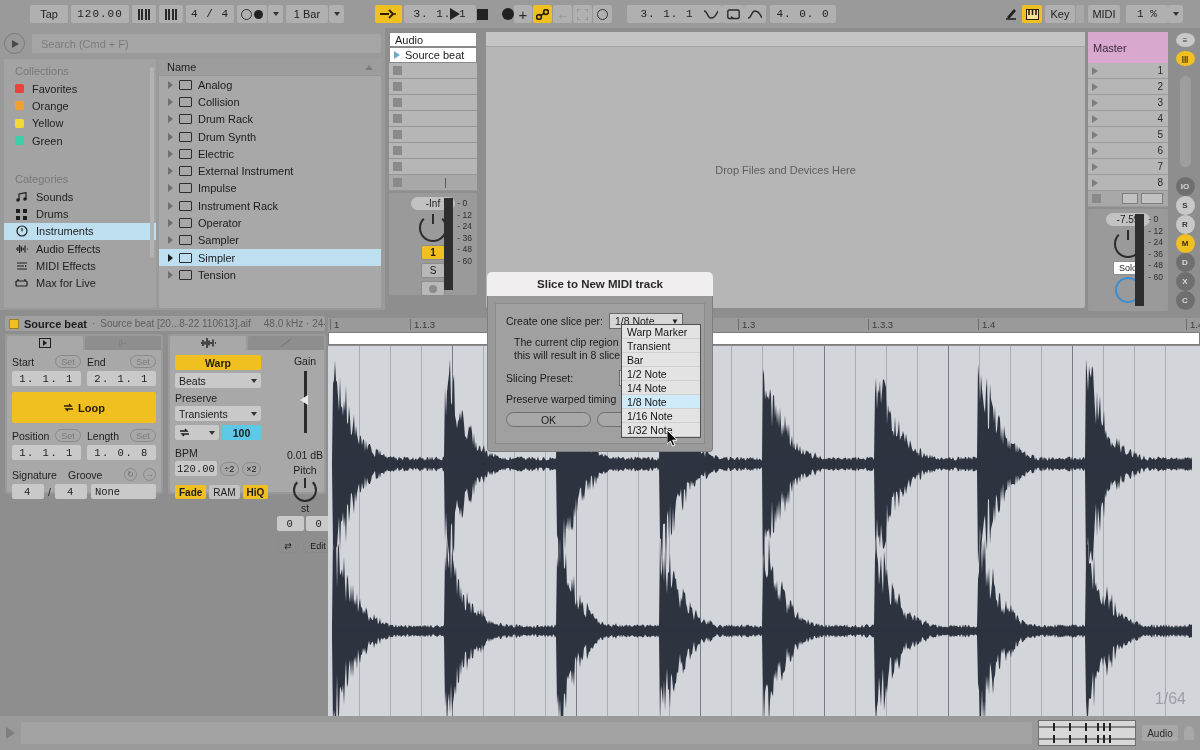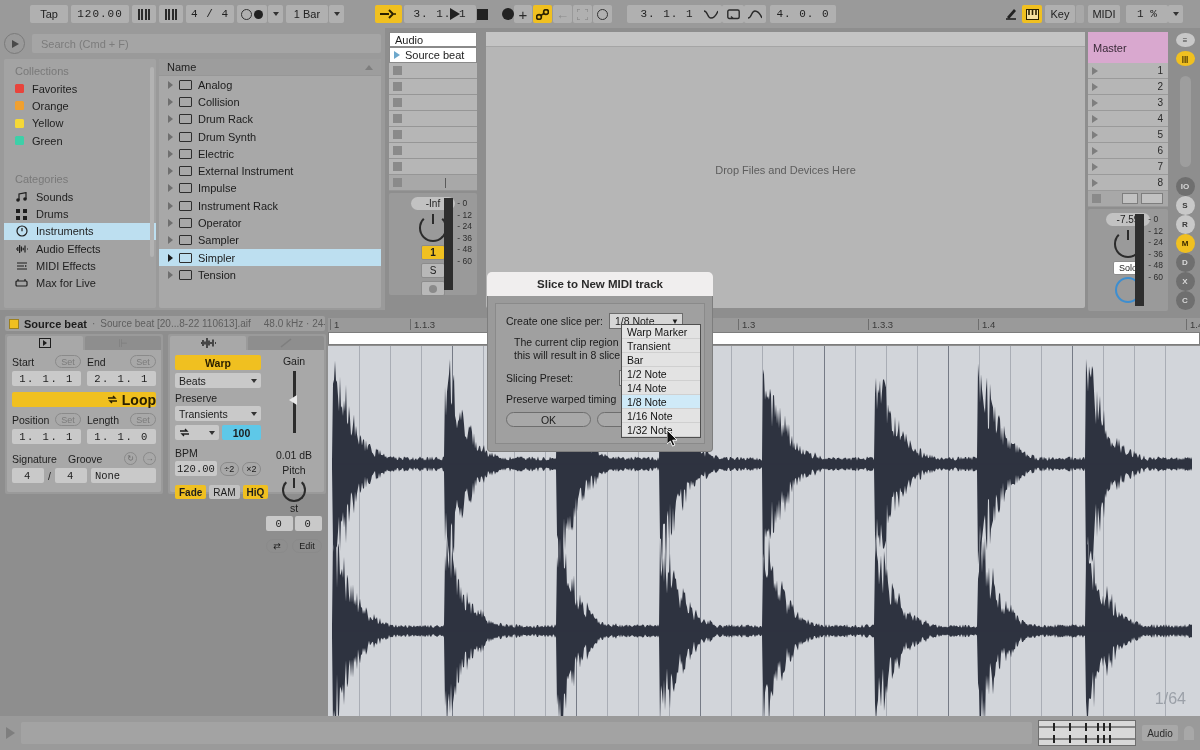--- a/index.html
+++ b/index.html
@@ -117,22 +117,22 @@
   .ptabs { display:flex; height:16px; gap:2px; padding:2px 2px 0; }
   .ptab { flex:1; background:#8e8e8e; border-radius:2px 2px 0 0; display:flex; align-items:center; justify-content:center; }
   .ptab.act { background:#a8a8a8; }
   .pbody { background:#a8a8a8; margin:0 2px 2px; border-radius:0 0 2px 2px; padding:5px; height:calc(100% - 18px); }
 
   .lbl { font-size:10.5px; color:#1e1e1e; }
   .field { background:#c9c9c9; border-radius:2px; height:15px; display:flex; align-items:center;
            justify-content:center; font-family:"Liberation Mono", monospace; font-size:10.5px; letter-spacing:1.5px; }
   .setbtn { width:26px;height:13px;border-radius:7px;border:1px solid #8a8a8a;color:#7b7b7b;
             display:flex;align-items:center;justify-content:center;font-size:9px; }
-  .loopbar { background:#f0c020; height:15px; border-radius:2px; display:flex; align-items:center;
-             justify-content:flex-end; gap:4px; font-size:14px; font-weight:bold; color:#2a2000; }
+  .loopbar { background:#f0c020; height:31px; border-radius:2px; display:flex; align-items:center;
+             justify-content:center; gap:4px; font-size:11px; font-weight:bold; color:#2a2000; }
   .rnd { border-radius:50%; border:1px solid #8a8a8a; display:flex; align-items:center; justify-content:center; }
 
   .warpbtn { background:#f0c020; height:15px; border-radius:2px; display:flex; align-items:center;
              justify-content:center; font-size:10.5px; font-weight:bold; color:#2a2000; }
   .sel2 { background:#c9c9c9; height:15px; border-radius:2px; display:flex; align-items:center;
           justify-content:space-between; padding:0 4px; font-size:10.5px; }
   .cyanfield { background:#5ec8e8; height:15px; border-radius:2px; display:flex; align-items:center;
                justify-content:center; font-size:10.5px; font-weight:bold; }
   .tagbtn { height:14px; border-radius:2px; display:flex; align-items:center; justify-content:center;
             font-size:10px; padding:0 4px; background:#c2c2c2; }
@@ -679,21 +679,21 @@
               <span class="lbl">Position</span>
               <span class="setbtn">Set</span>
             </div>
             <div class="field" style="margin-top:3px;">1. 1. 1</div>
           </div>
           <div style="flex:1;">
             <div style="display:flex;justify-content:space-between;align-items:center;">
               <span class="lbl">Length</span>
               <span class="setbtn">Set</span>
             </div>
-            <div class="field" style="margin-top:3px;">1. 1. 0</div>
+            <div class="field" style="margin-top:3px;">1. 0. 8</div>
           </div>
         </div>
 
         <div style="display:flex;gap:6px;margin-top:8px;align-items:center;">
           <span class="lbl" style="flex:1;">Signature</span>
           <span class="lbl" style="flex:1;">Groove</span>
           <span class="rnd" style="width:13px;height:13px;font-size:8px;color:#6d6d6d;">↻</span>
           <span class="rnd" style="width:13px;height:13px;font-size:8px;color:#6d6d6d;">→</span>
         </div>
         <div style="display:flex;gap:4px;margin-top:3px;align-items:center;">
@@ -712,21 +712,21 @@
               <path d="M1 5h1M3 2v6M5 3.5v3M7 0v10M9 2.5v5M11 4v2M13 1.5v7M15 5h1" stroke="#1e1e1e" stroke-width="1.4"></path>
             </svg>
         </div>
         <div class="ptab">
           <svg width="13" height="10" viewBox="0 0 13 10">
               <path d="M1 9 11 1" stroke="#7e7e7e" stroke-width="1.6"></path>
             </svg>
         </div>
       </div>
       <div class="pbody">
-        <div style="display:flex;gap:5px;">
+        <div style="display:flex;gap:16px;">
           <div style="width:86px;">
             <div class="warpbtn">Warp</div>
             <div class="sel2" style="margin-top:3px;">
               <span>Beats</span>
                 <span class="caret"></span>
             </div>
             <div class="lbl" style="margin-top:4px;">Preserve</div>
             <div class="sel2" style="margin-top:2px;">
               <span>Transients</span>
                 <span class="caret"></span>

